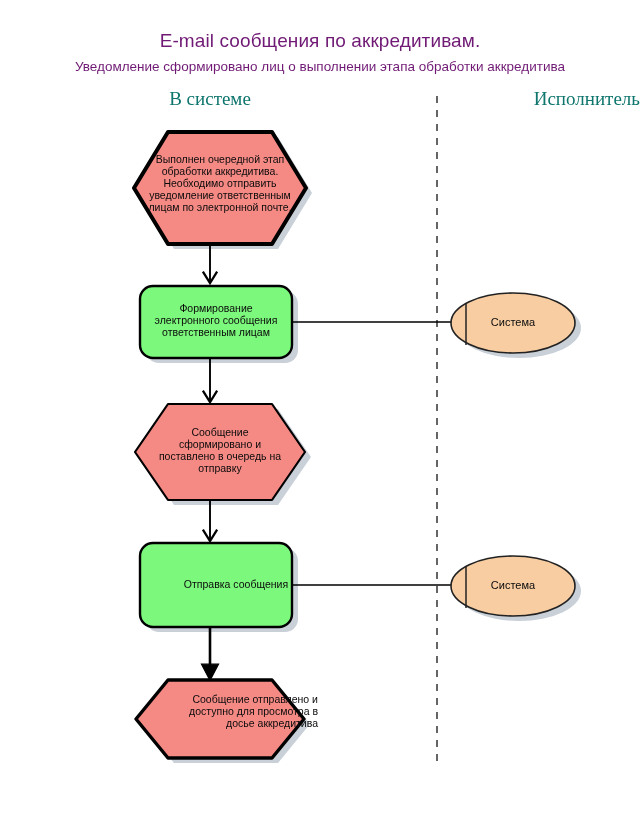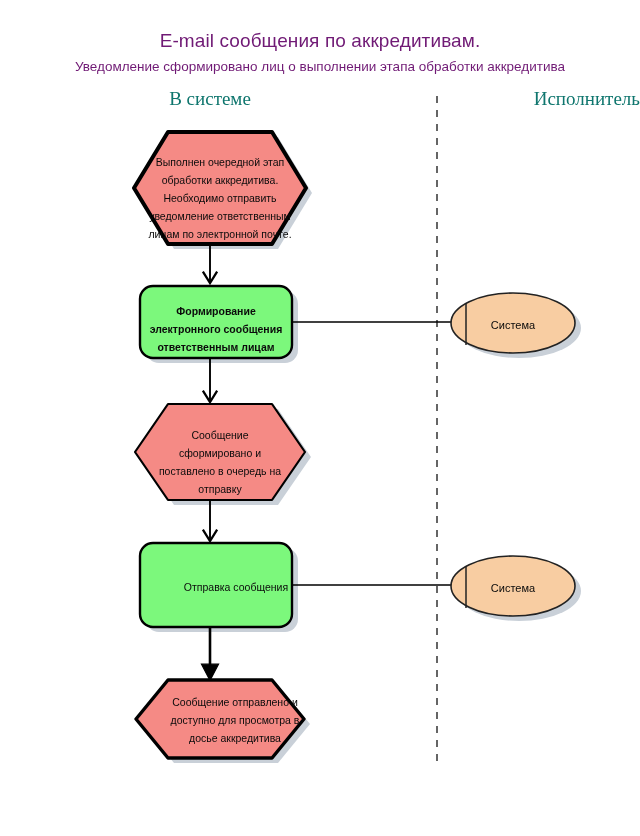--- a/index.html
+++ b/index.html
@@ -60,21 +60,21 @@
     width: 196px;
     top: 88px;
     text-align: right;
   }
 
   .node-label {
     position: absolute;
     text-align: center;
     font-family: "Liberation Sans", sans-serif;
     font-size: 10.5px;
-    line-height: 18px;
+    line-height: 12px;
     color: #0b0b0b;
     white-space: pre-line;
     pointer-events: none;
   }
   .node-label.ellipse-label {
     font-size: 11px;
   }
   .node-label.green-label {
     font-size: 10.5px;
   }
@@ -139,30 +139,30 @@
     <line x1="466" y1="566" x2="466" y2="608" stroke="#222222" stroke-width="1.5"></line>
   </g>
 </svg>
 
 <div class="node-label" style="left:125px; top:153px; width:190px;">Выполнен очередной этап
 обработки аккредитива.
 Необходимо отправить
 уведомление ответственным
 лицам по электронной почте.</div>
 
-<div class="node-label green-label" style="left:140px; top:302px; width:152px;font-weight:bold;">Формирование
+<div class="node-label green-label" style="left:140px; top:302px; width:152px;">Формирование
 электронного сообщения
 ответственным лицам</div>
 
 <div class="node-label" style="left:130px; top:426px; width:180px;">Сообщение
 сформировано и
 поставлено в очередь на
 отправку</div>
 
 <div class="node-label green-label" style="left:140px; top:578px; width:152px;padding-left:20px;">Отправка сообщения</div>
 
-<div class="node-label" style="left:145px; top:693px; width:180px;">Сообщение отправлено и
+<div class="node-label" style="left:138px; top:693px; width:180px;text-align:right;">Сообщение отправлено и
 доступно для просмотра в
 досье аккредитива</div>
 
 <div class="node-label ellipse-label" style="left:451px; top:316px; width:124px;">Система</div>
 
 <div class="node-label ellipse-label" style="left:451px; top:579px; width:124px;">Система</div>
 
 </body></html>

